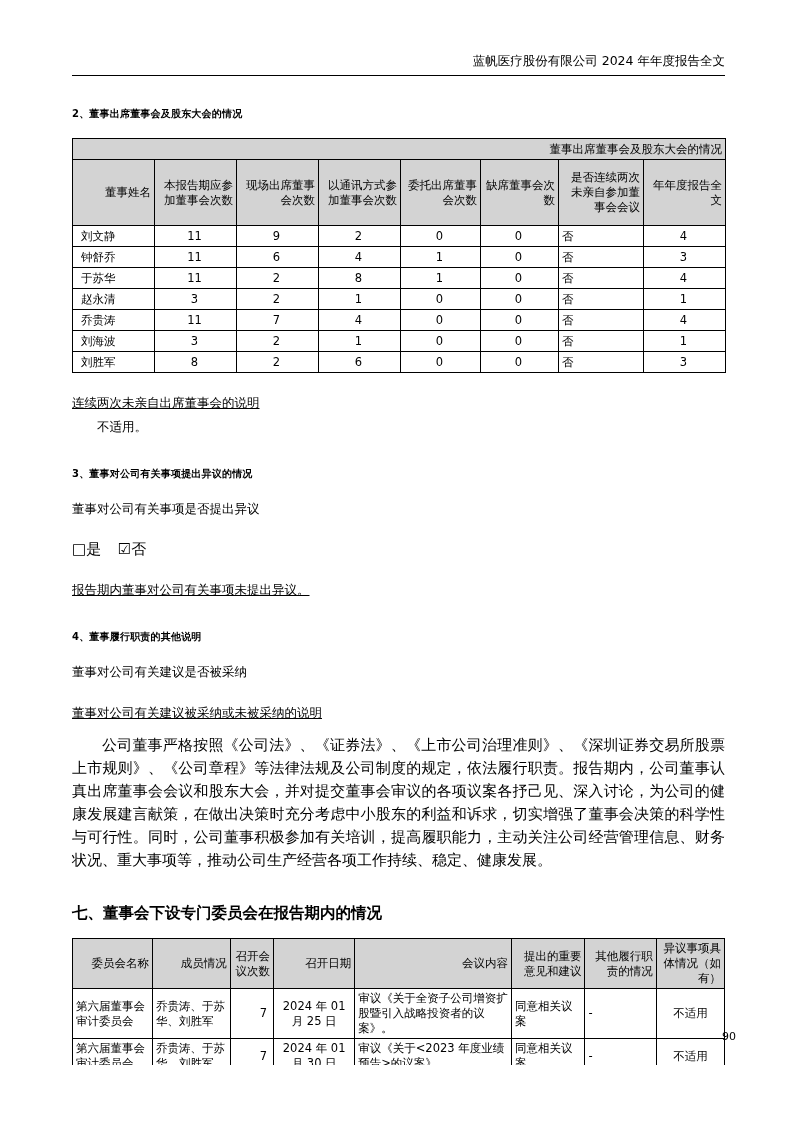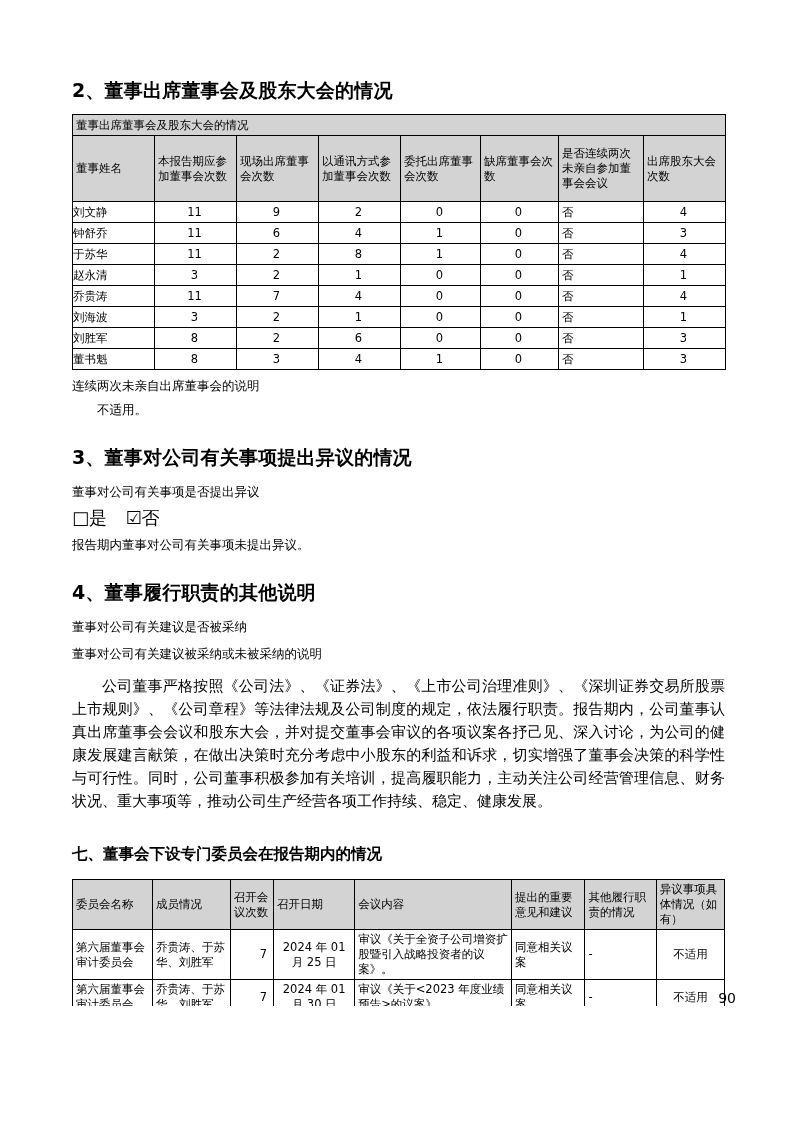--- a/index.html
+++ b/index.html
@@ -31,102 +31,103 @@
     text-align: right;
     font-size: 12.5px;
     line-height: 18px;
     padding-bottom: 5px;
     border-bottom: 1.2px solid #000;
     white-space: nowrap;
   }
 
   
   h2.sec-head {
-    font-size: 19px;
+    font-size: 10px;
     font-weight: bold;
     margin: 26px 0 0 0;
     line-height: 20px;
     letter-spacing: 0.2px;
   }
   h2.sec-head.first { margin-top: 28px; }
   h2.big-head {
     font-size: 15.5px;
     font-weight: bold;
     margin: 30px 0 0 0;
     line-height: 22px;
   }
 
   
   p.body {
     font-size: 12.5px;
     line-height: 22px;
     margin: 14px 0 0 0;
     text-align: justify;
   }
-  p.body.tight { margin-top: 5px; }
+  p.body.tight { margin-top: 19px; text-decoration: underline; }
   p.indent2 { text-indent: 2em; margin: 2px 0 12px 0; font-size: 12.5px; line-height: 22px;}
   p.para {
     font-size: 15px;
     line-height: 23px;
     margin: 10px 0 9px 0;
     text-indent: 2em;
     text-align: justify;
     text-justify: inter-ideograph;
   }
-  .cbline { font-size: 18px; line-height: 22px; margin-top: 4px; }
+  .cbline { font-size: 15px; line-height: 22px; margin-top: 18px; }
   .cbox { font-family: "DejaVu Sans", sans-serif; }
   .cb-gap { display:inline-block; width: 7px; }
 
   
   table.doc {
     border-collapse: collapse;
     width: 100%;
     table-layout: fixed;
     margin-top: 14px;
     font-size: 11.5px;
   }
   table.doc td, table.doc th {
     border: 1px solid #000;
     padding: 2px 3px;
     vertical-align: middle;
     line-height: 15px;
     font-weight: normal;
   }
   table.doc .hd {
     background: #d3d3d3;
-    text-align: left;
+    text-align: right;
   }
   .t1 .num { text-align: center; padding-right: 5px; }
-  .t1 .nm  { text-align: left;  padding-left: 0; }
+  .t1 .nm  { text-align: left;  padding-left: 8px; }
   .t1 .yn  { text-align: left;  padding-left: 3px; }
   .t1 td   { height: 16px; }
 
   .t2 td { vertical-align: top; padding: 3px 4px; }
   .t2 .hd { vertical-align: middle; }
   .t2 .c-num { text-align: right; vertical-align: middle; padding-right: 6px; }
   .t2 .c-ctr { text-align: center; vertical-align: middle; }
   .t2 .c-date { text-align: center; }
   .t2 .c-left { text-align: left; }
 
   
   .pg-num {
     position: absolute;
     right: 57px;
-    top: 990px;
-    font-size: 14px;
+    top: 1030px;
+    font-size: 11px;
   }
   .tbl-clip { overflow: hidden; height: 141px; }
 </style>
 </head>
 <body>
 
 <div class="page">
 
   <div class="content">
 
+    <div class="pg-header">蓝帆医疗股份有限公司 2024 年年度报告全文</div>
 
     <h2 class="sec-head first">2、董事出席董事会及股东大会的情况</h2>
 
     <table class="doc t1">
       <colgroup>
         <col style="width:82px">
         <col style="width:82px">
         <col style="width:82px">
         <col style="width:82px">
         <col style="width:80px">
@@ -139,21 +140,21 @@
           <td class="hd" colspan="8">董事出席董事会及股东大会的情况</td>
         </tr>
         <tr style="height:66px">
           <td class="hd">董事姓名</td>
           <td class="hd">本报告期应参加董事会次数</td>
           <td class="hd">现场出席董事会次数</td>
           <td class="hd">以通讯方式参加董事会次数</td>
           <td class="hd">委托出席董事会次数</td>
           <td class="hd">缺席董事会次数</td>
           <td class="hd">是否连续两次未亲自参加董事会会议</td>
-          <td class="hd">出席股东大会次数</td>
+          <td class="hd">年年度报告全文</td>
         </tr>
         <tr>
           <td class="nm">刘文静</td>
           <td class="num">11</td>
           <td class="num">9</td>
           <td class="num">2</td>
           <td class="num">0</td>
           <td class="num">0</td>
           <td class="yn">否</td>
           <td class="num">4</td>
@@ -207,30 +208,20 @@
           <td class="num">0</td>
           <td class="yn">否</td>
           <td class="num">1</td>
         </tr>
         <tr>
           <td class="nm">刘胜军</td>
           <td class="num">8</td>
           <td class="num">2</td>
           <td class="num">6</td>
           <td class="num">0</td>
-          <td class="num">0</td>
-          <td class="yn">否</td>
-          <td class="num">3</td>
-        </tr>
-        <tr>
-          <td class="nm">董书魁</td>
-          <td class="num">8</td>
-          <td class="num">3</td>
-          <td class="num">4</td>
-          <td class="num">1</td>
           <td class="num">0</td>
           <td class="yn">否</td>
           <td class="num">3</td>
         </tr>
       </tbody>
     </table>
 
     <p class="body tight">连续两次未亲自出席董事会的说明</p>
     <p class="indent2">不适用。</p>
 

